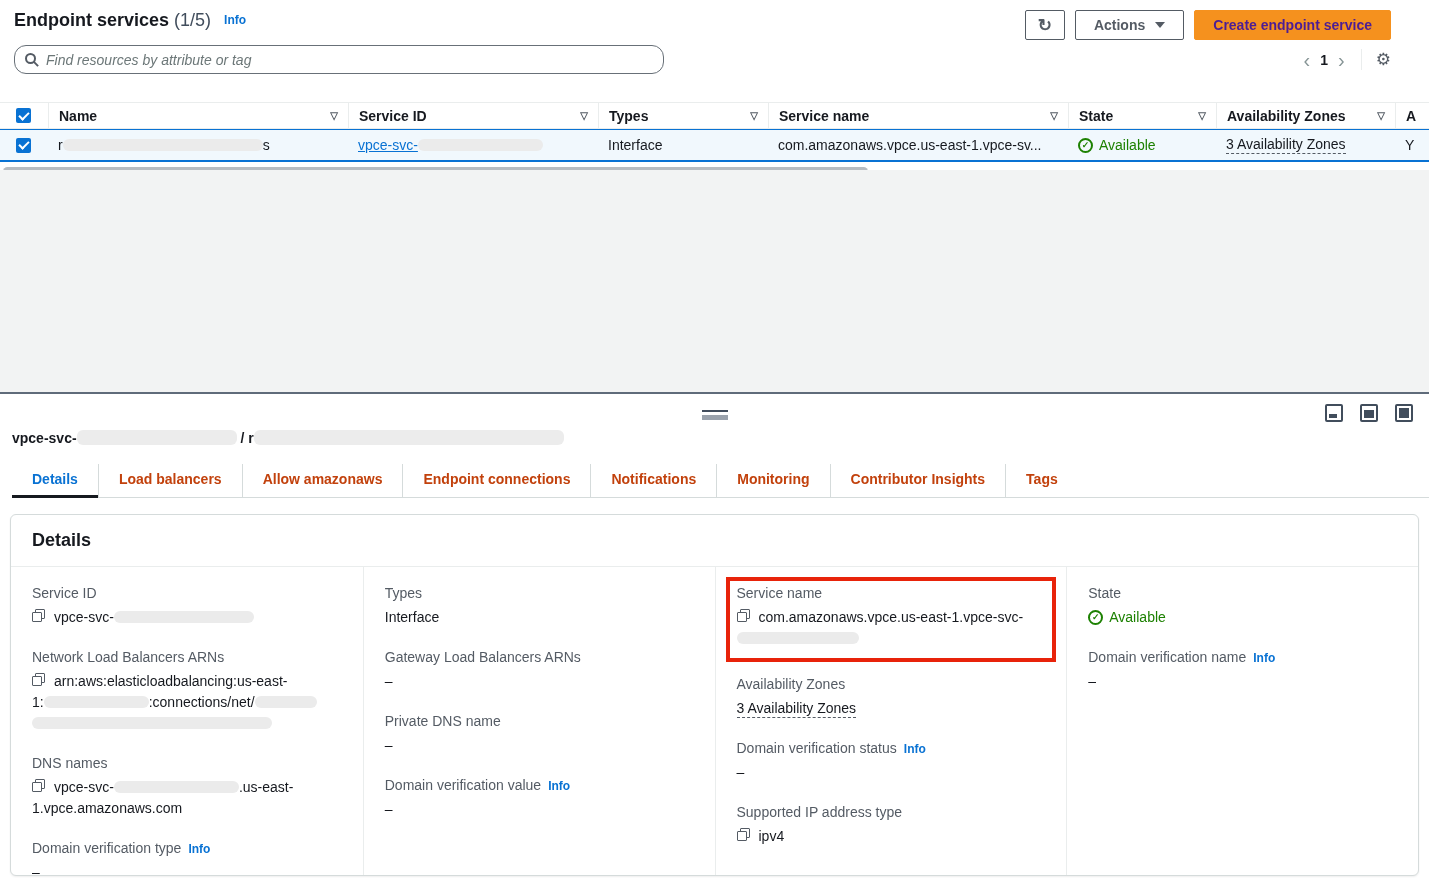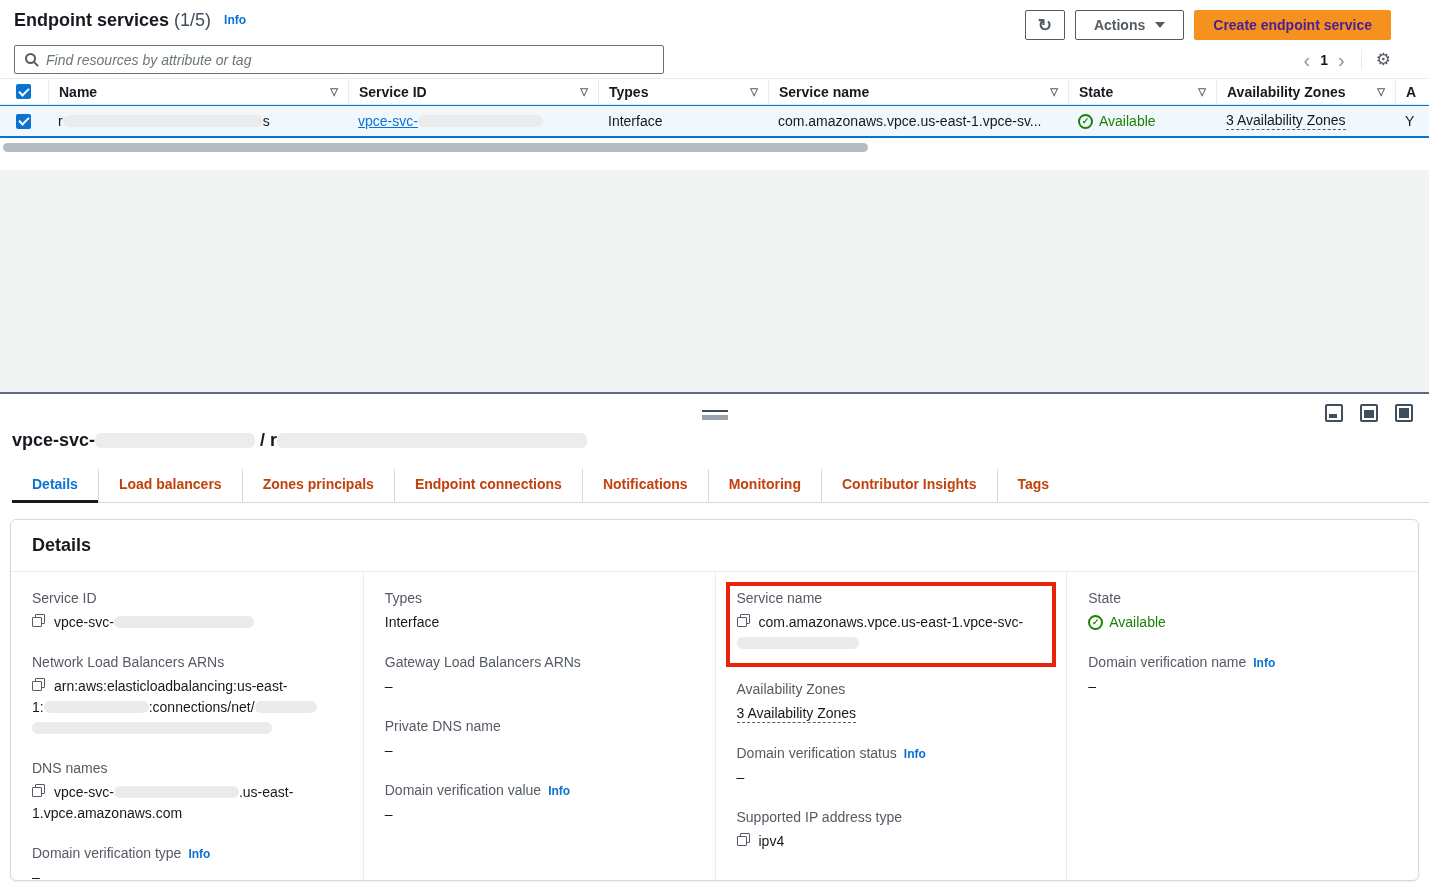--- a/index.html
+++ b/index.html
@@ -15,37 +15,37 @@
   .page-title .count { font-weight:normal; color:#414d5c; }
   .info-link { color:#0972d3; font-size:12px; font-weight:bold; margin-left:8px; vertical-align:2px; cursor:pointer; }
   .actions-group { display:flex; gap:10px; }
   .btn { border:1px solid #545b64; border-radius:2px; background:#fff; color:#545b64;
          font-weight:bold; font-size:14px; height:30px; display:flex; align-items:center; padding:0 18px; cursor:pointer; }
   .btn-icon { width:40px; justify-content:center; padding:0; font-size:17px; }
   .btn-primary { background:#f5911e; border-color:#f5911e; color:#4c1d95; }
   .caret-down { width:0; height:0; border-left:5px solid transparent; border-right:5px solid transparent;
                 border-top:6px solid #545b64; margin-left:10px; display:inline-block; }
   .toolbar-row { display:flex; justify-content:space-between; align-items:center; padding:5px 38px 0 14px; }
-  .search-box { width:650px; height:29px; border:1px solid #687078; border-radius:2px;
+  .search-box { width:650px; height:29px; border:1px solid #687078; border-radius:12px;
                 display:flex; align-items:center; padding:0 9px; gap:7px; background:#fff; }
   .search-icon { width:15px; height:15px; position:relative; flex:none; }
   .search-icon::before { content:""; position:absolute; top:1px; left:1px; width:7px; height:7px;
                          border:2px solid #545b64; border-radius:50%; }
   .search-icon::after { content:""; position:absolute; width:6px; height:2px; background:#545b64;
                         transform:rotate(45deg); top:11px; left:9px; }
   .search-input { border:none; outline:none; flex:1; font-style:italic; color:#545b64;
                   font-size:14px; font-family:inherit; background:transparent; }
   .search-input::placeholder { color:#6c7778; font-style:italic; }
   .pagination { display:flex; align-items:center; color:#879596; }
   .chev { font-size:20px; line-height:1; padding:0 6px; cursor:pointer; color:#879596; }
   .page-num { color:#16191f; font-weight:bold; padding:0 4px; }
   .gear-wrap { margin-left:10px; padding-left:14px; border-left:1px solid #eaeded; }
   .gear { font-size:17px; color:#545b64; cursor:pointer; }
   
-  .tbl { margin-top:4px; }
+  .tbl { margin-top:28px; }
   .thead, .trow { display:grid; grid-template-columns:48px 300px 250px 170px 300px 148px 179px 34px; align-items:center; }
   .thead { height:27px; border-top:1px solid #eaeded; border-bottom:1px solid #eaeded; font-weight:bold; }
   .th { padding:0 10px; display:flex; align-items:center; justify-content:space-between;
         height:100%; white-space:nowrap; overflow:hidden; cursor:pointer; }
   .th:not(.no-sep), .td:not(.no-sep) { border-left:1px solid #eaeded; }
   .thead .cb-cell { border-left:none; }
   .sort { font-size:10px; color:#545b64; margin-left:8px; }
   .trow { height:33px; background:#f1f8fd; border-top:1px solid #0972d3; border-bottom:2px solid #0972d3; }
   .td { padding:0 10px; white-space:nowrap; overflow:hidden; border-left:none !important; height:100%; display:flex; align-items:center; }
   .cb-cell { padding-left:16px; border-left:none; display:flex; align-items:center; height:100%; }
@@ -68,21 +68,21 @@
   .split-panel { position:absolute; top:392px; left:0; right:0; bottom:0; background:#fff; border-top:2px solid #5f6b7a; }
   .drag-handle { position:absolute; top:16px; left:50%; transform:translateX(-50%); width:26px; cursor:row-resize; }
   .drag-handle .bar1 { height:2px; background:#414d5c; margin-bottom:3px; }
   .drag-handle .bar2 { height:5px; background:#9aa2ac; }
   .size-buttons { position:absolute; top:10px; right:16px; display:flex; gap:17px; }
   .size-btn { width:18px; height:18px; border:2px solid #414d5c; border-radius:2px; position:relative; cursor:pointer; background:#fff; }
   .size-btn i { position:absolute; background:#414d5c; }
   .size-btn.small i  { left:2px; bottom:2px; width:8px; height:4px; }
   .size-btn.medium i { left:2px; bottom:2px; width:10px; height:8px; }
   .size-btn.large i  { left:2px; top:2px; right:2px; bottom:2px; }
-  .panel-title { margin:36px 12px 0; font-size:18px; font-weight:bold; }
+  .panel-title { margin:36px 12px 0; font-size:14px; font-weight:bold; }
   .tabs { display:flex; margin:18px 0 0 12px; border-bottom:1px solid #d5dbdb; margin-right:0; }
   .tab { padding:7px 20px 10px; font-weight:bold; color:#c2410c; position:relative; cursor:pointer; white-space:nowrap; }
   .tab:not(:last-child) { border-right:1px solid #d5dbdb; }
   .tab.active { color:#0972d3; }
   .tab.active::after { content:""; position:absolute; left:0; right:0; bottom:-1px; height:3px; background:#16191f; }
   .card { margin:16px 10px 0; border:1px solid #d5dbdb; border-radius:6px; height:362px;
           box-shadow:0 1px 2px rgba(0,0,0,.07); overflow:hidden; background:#fff; }
   .card-header { padding:15px 21px; font-size:18px; font-weight:bold; border-bottom:1px solid #eaeded; }
   .card-body { display:grid; grid-template-columns:1fr 1fr 1fr 1fr; height:calc(100% - 52px); }
   .col { padding:18px 21px; overflow:hidden; }
@@ -221,21 +221,21 @@
 
   <div class="panel-title">
     <span>vpce-svc-</span><span class="redact lg" style="width:160px"></span>
     <span>/</span>
     <span>r</span><span class="redact lg" style="width:310px"></span>
   </div>
 
   <div class="tabs">
     <div class="tab active">Details</div>
     <div class="tab">Load balancers</div>
-    <div class="tab">Zones principals</div>
+    <div class="tab">Allow amazonaws</div>
     <div class="tab">Endpoint connections</div>
     <div class="tab">Notifications</div>
     <div class="tab">Monitoring</div>
     <div class="tab">Contributor Insights</div>
     <div class="tab">Tags</div>
   </div>
 
   <div class="card">
     <div class="card-header">Details</div>
     <div class="card-body">

